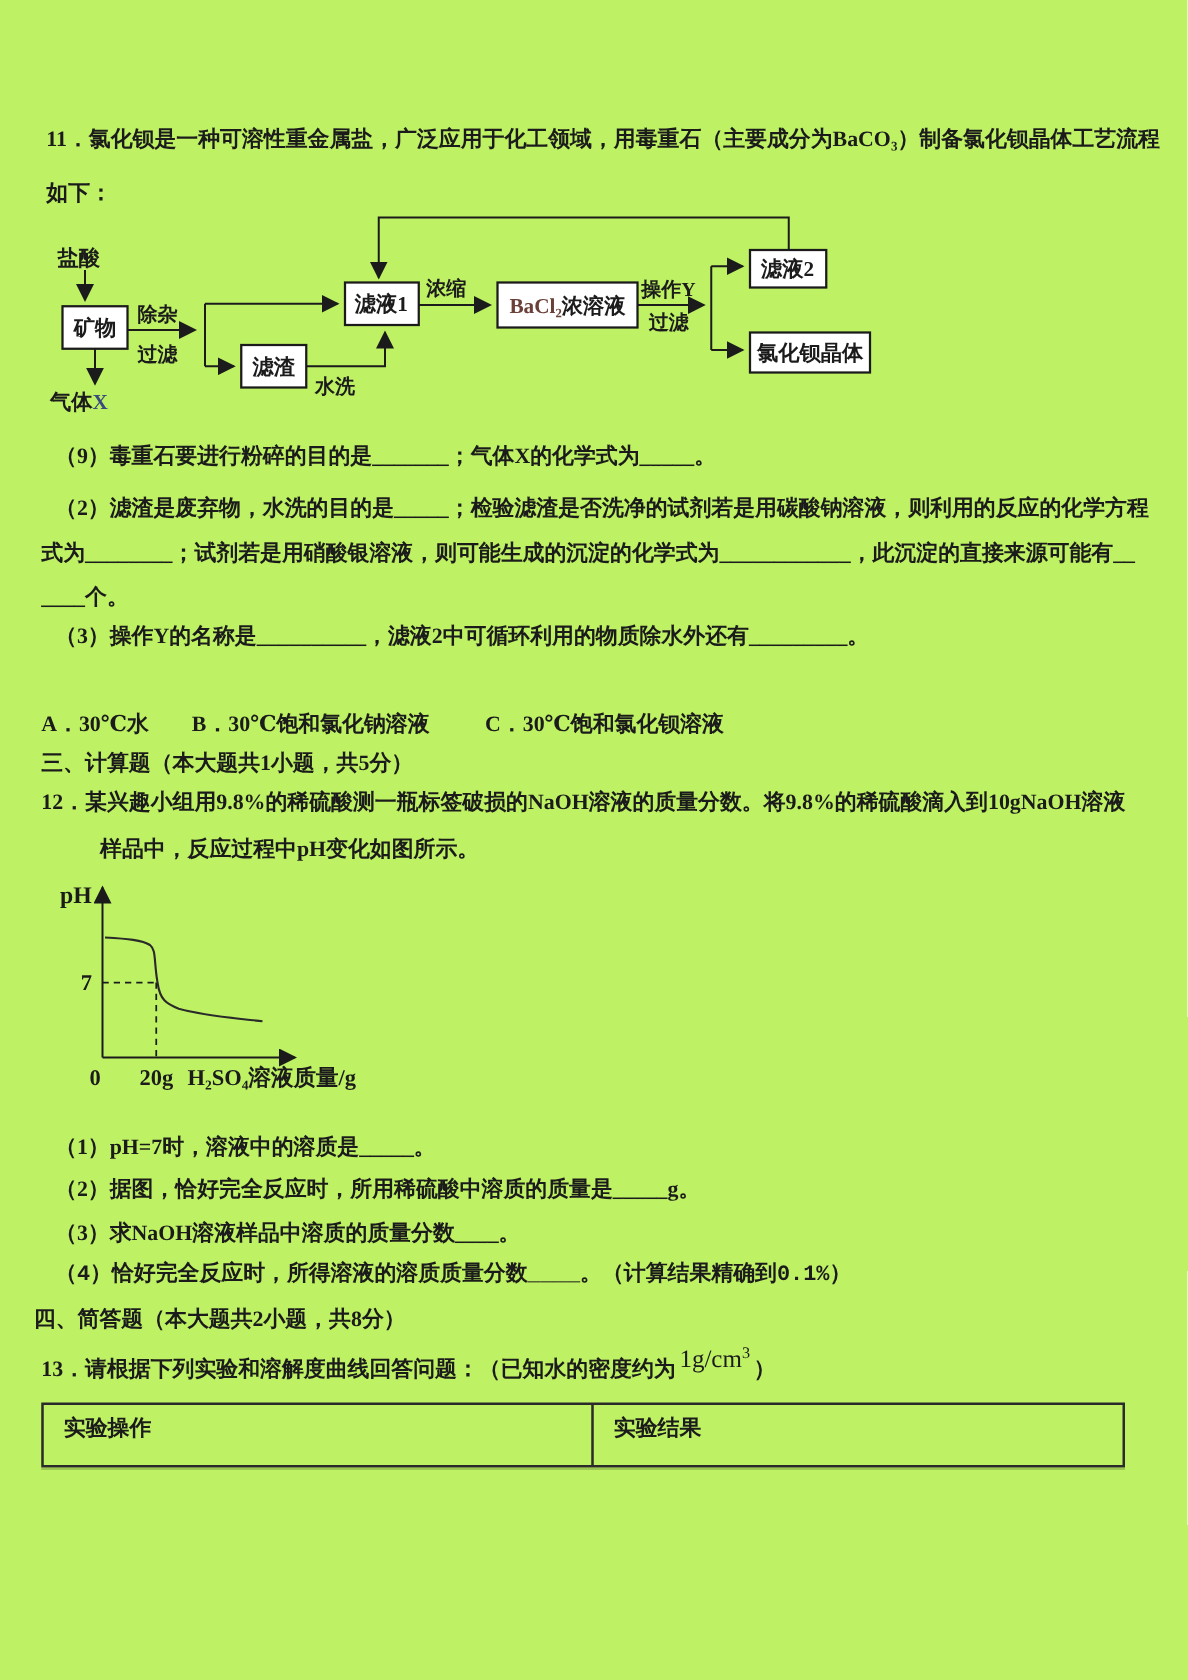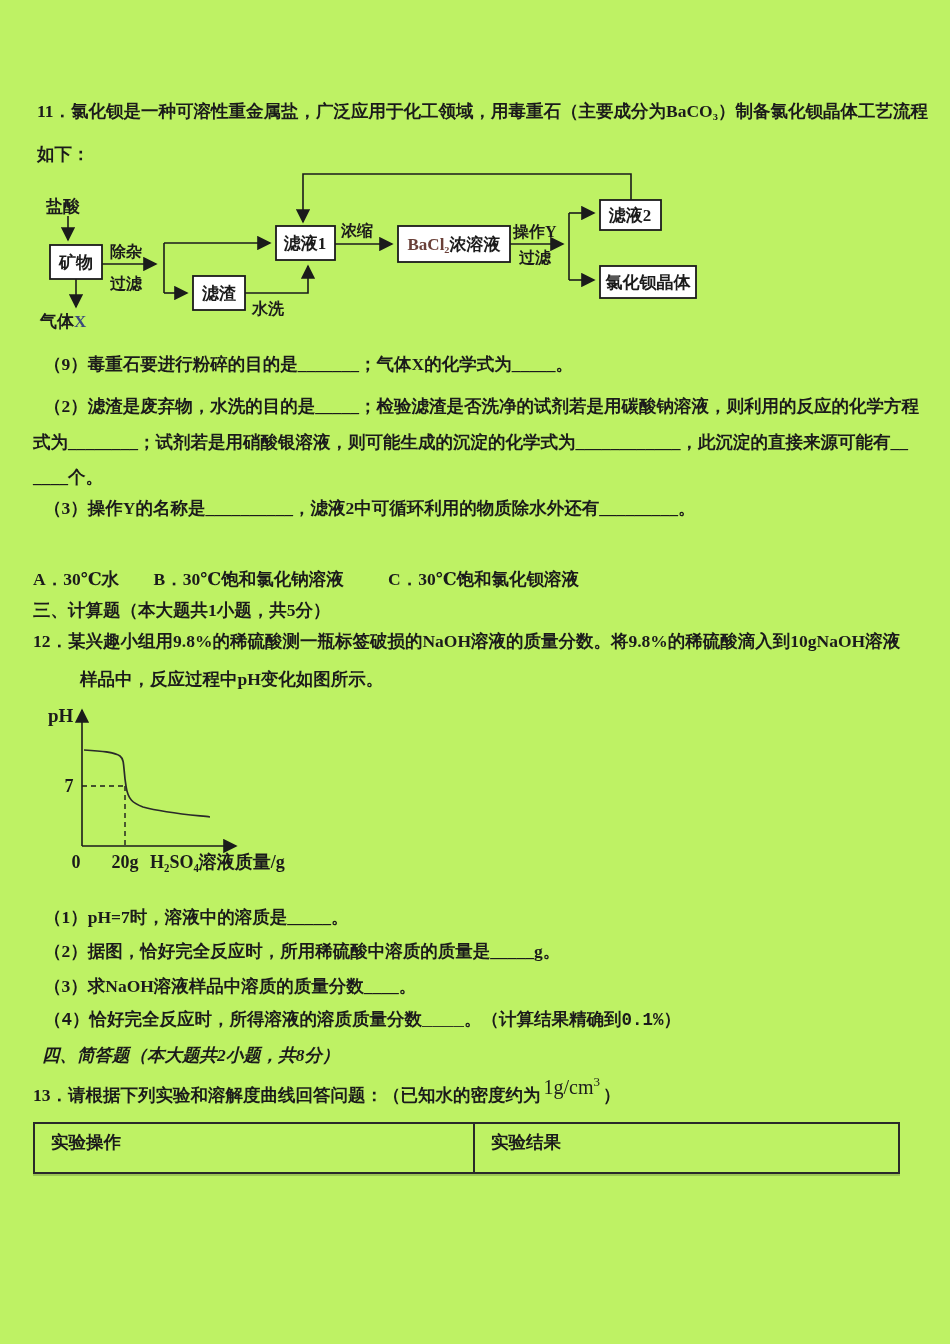--- a/index.html
+++ b/index.html
@@ -114,21 +114,21 @@
     <text x="38" y="170" text-anchor="middle" class="axis-lbl">0</text>
     <text x="87" y="170" text-anchor="middle" class="axis-lbl">20g</text>
     <text x="112" y="170" class="axis-lbl">H₂SO₄溶液质量/g</text>
   </svg>
 
   <div class="tl" style="left:44px;top:906px;">（1）pH=7时，溶液中的溶质是_____。</div>
   <div class="tl" style="left:44px;top:940px;">（2）据图，恰好完全反应时，所用稀硫酸中溶质的质量是_____g。</div>
   <div class="tl" style="left:44px;top:975px;">（3）求NaOH溶液样品中溶质的质量分数____。</div>
   <div class="tl" style="left:44px;top:1009px;font-family:Liberation Mono, monospace;">（4）恰好完全反应时，所得溶液的溶质质量分数____。（计算结果精确到0.1%）</div>
 
-  <div class="tl" style="left:42px;top:1044px;font-style:italic;">四、简答题（本大题共2小题，共8分）</div>
+  <div class="tl" style="left:27px;top:1044px;">四、简答题（本大题共2小题，共8分）</div>
   <div class="tl" style="left:33px;top:1080px;">
     <span>13．请根据下列实验和溶解度曲线回答问题：（已知水的密度约为</span><span class="formula"><span>1g/cm</span><sup>3</sup></span><span>）</span>
   </div>
 
   <div id="exp-table">
     <div class="cell c1">实验操作</div>
     <div class="cell c2">实验结果</div>
   </div>
 
 </div>

